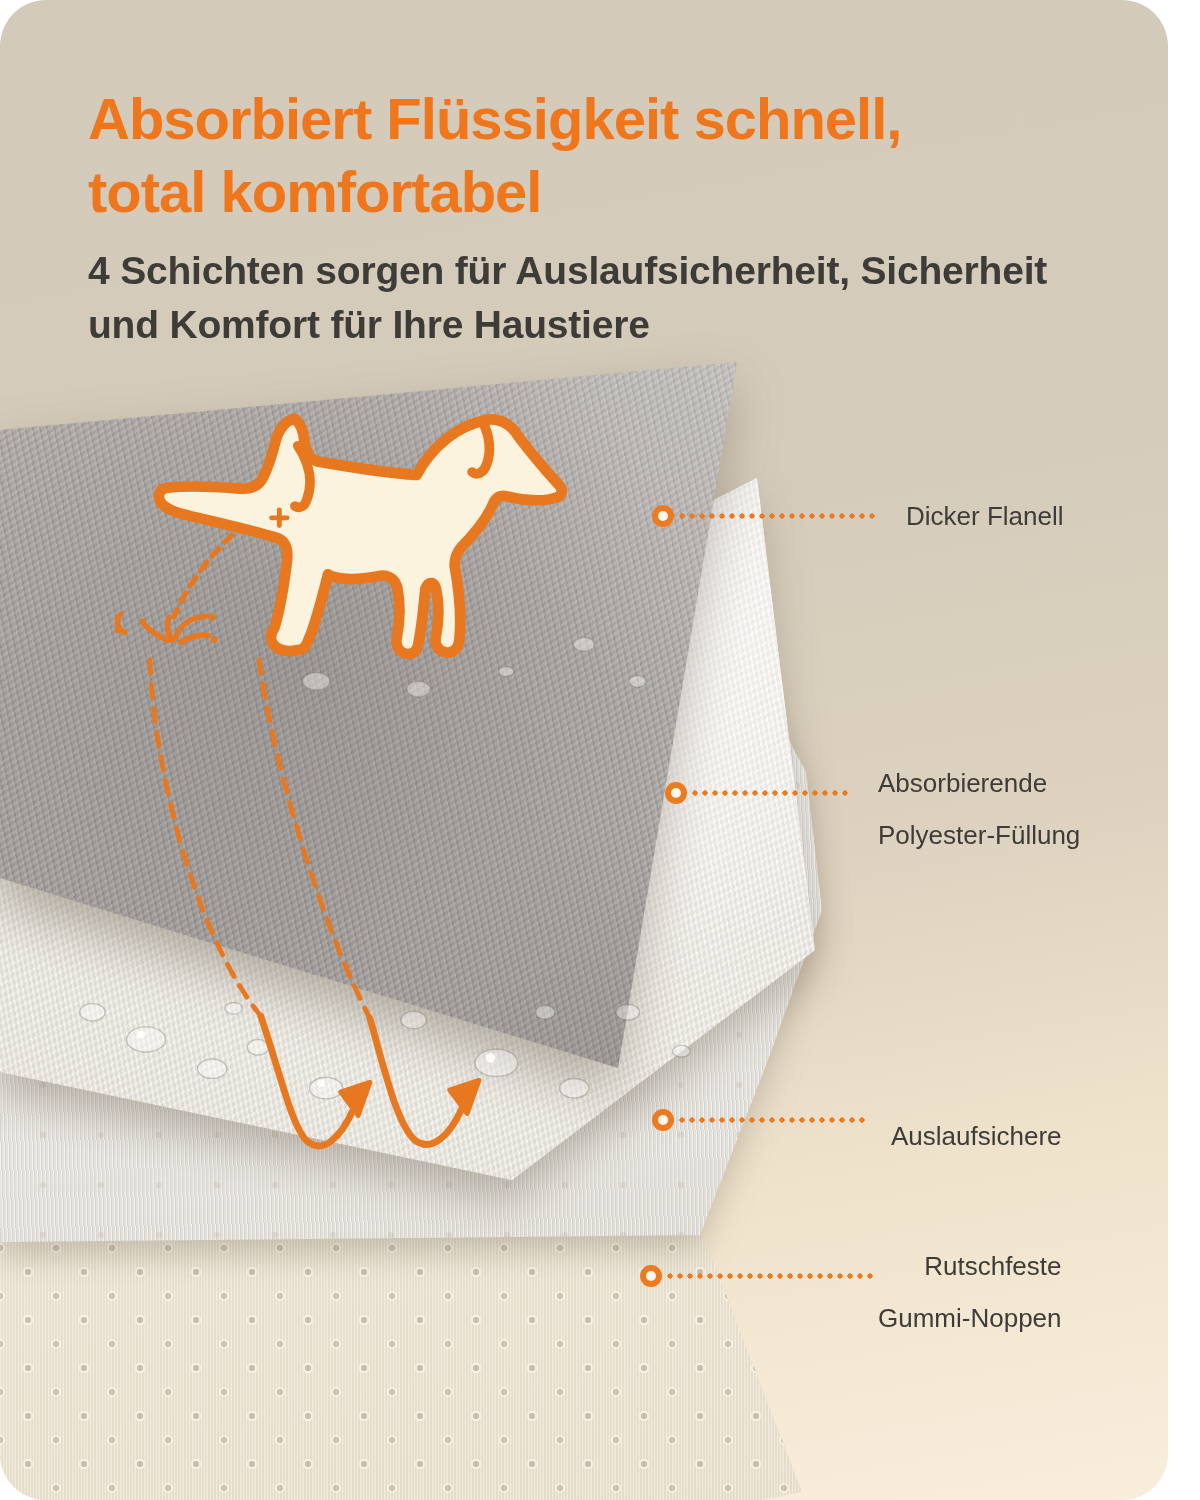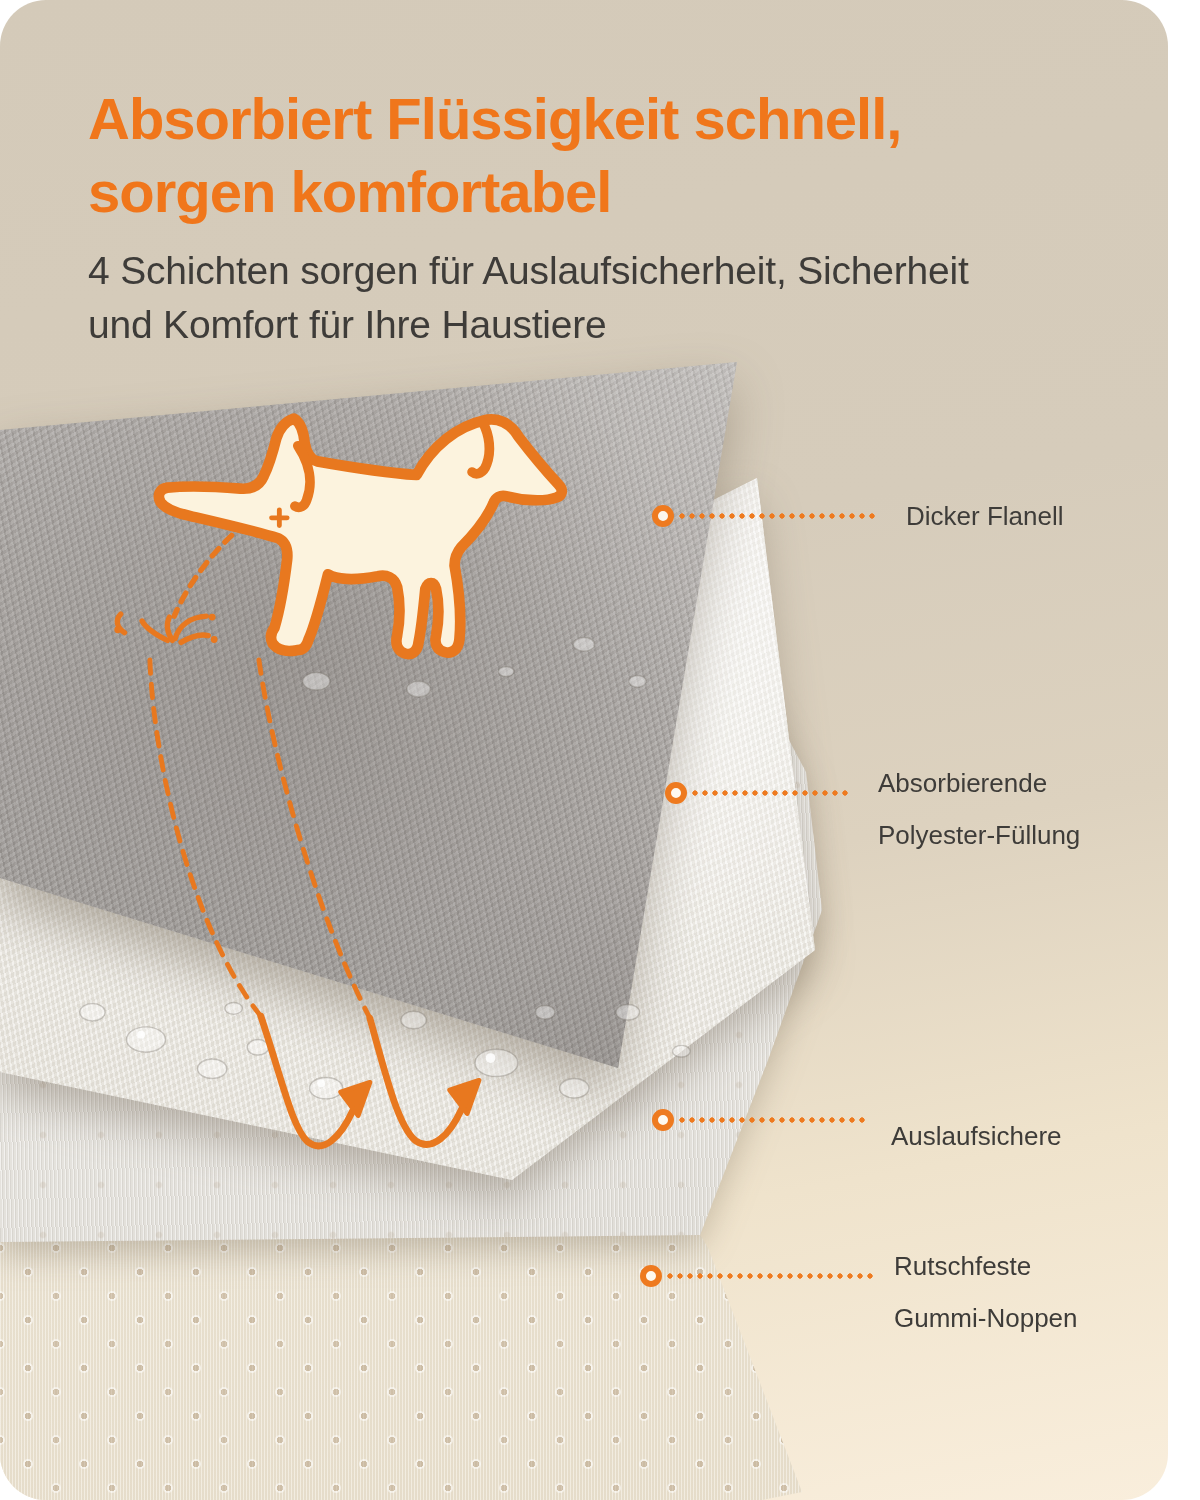--- a/index.html
+++ b/index.html
@@ -44,33 +44,33 @@
     background:
       radial-gradient(circle, rgba(168,142,110,.42) 0 3px, rgba(255,255,255,.55) 3px 4.5px, transparent 5.5px) 0 0 / 56px 48px repeat,
       radial-gradient(circle, rgba(168,142,110,.38) 0 3px, rgba(255,255,255,.5) 3px 4.5px, transparent 5.5px) 28px 24px / 56px 48px repeat,
       repeating-linear-gradient(90deg, rgba(255,255,255,.35) 0 1px, rgba(190,178,158,.12) 1px 3px),
       linear-gradient(172deg,#F6F0E4 0%,#F0E9DA 55%,#EAE1CE 100%);
   }
   
   .header{position:absolute;left:88px;top:82px;z-index:30;}
   .title-line{font-size:58px;line-height:73px;font-weight:700;letter-spacing:-1px;color:#F0761B;}
   .subtitle{margin-top:16px;}
-  .subtitle-line{font-size:39px;line-height:54px;font-weight:400;letter-spacing:-0.2px;color:#3E3C39;}
+  .subtitle-line{font-size:39px;line-height:54px;font-weight:700;letter-spacing:-0.2px;color:#3E3C39;}
   
   .callout{position:absolute;display:flex;align-items:center;height:22px;z-index:40;}
   .ring{width:22px;height:22px;box-sizing:border-box;border:6px solid #EE7A1F;border-radius:50%;
         background:rgba(255,250,240,.95);flex:0 0 auto;}
   .dots{height:6px;margin-left:3px;flex:0 0 auto;
         background-image:radial-gradient(circle, #EE7A1F 2.4px, transparent 2.9px);
         background-size:10px 6px;background-repeat:repeat-x;background-position:0 50%;}
   .callout-label{font-size:26px;line-height:52px;color:#3E3C39;white-space:nowrap;}
   .c1{left:652px;top:505px;} .c1 .dots{width:201px;} .c1 .callout-label{margin-left:28px;}
   .c2{left:665px;top:782px;} .c2 .dots{width:158px;} .c2 .callout-label{margin-left:30px;transform:translateY(16px);}
   .c3{left:624px;top:1109px;padding-left:28px;} .c3 .dots{width:192px;} .c3 .callout-label{margin-left:22px;transform:translateY(16px);}
-  .c4{left:640px;top:1265px;} .c4 .dots{width:209px;} .c4 .callout-label{margin-left:20px;transform:translateY(16px);}
+  .c4{left:640px;top:1265px;} .c4 .dots{width:209px;} .c4 .callout-label{margin-left:4px;transform:translateY(16px);text-align:right;}
   .overlay-svg{position:absolute;inset:0;z-index:20;pointer-events:none;}
 </style>
 </head>
 <body>
 
 <div class="card">
 
   <div class="abs">
     <div class="abs">
         <div class="abs layer-rubber"></div>
@@ -157,21 +157,21 @@
                C 287 441 293 433 302 430 Z" fill="#FCF3DE" stroke="#E8781F" stroke-width="11" stroke-linejoin="round" stroke-linecap="round"></path>
       <path d="M 496 434 C 503 447 505 464 500 477 C 497 486 490 489 485 485" fill="none" stroke="#E8781F" stroke-width="10" stroke-linecap="round"></path>
       <path d="M 306 458 C 318 476 322 496 315 514 C 313 520 308 523 303 520" fill="none" stroke="#E8781F" stroke-width="10" stroke-linecap="round"></path>
       <path d="M 279 532 L 295 532 M 287 524 L 287 540" stroke="#E8781F" stroke-width="5" stroke-linecap="round"></path>
     </g>
   </svg>
 
   <div class="header">
     <div class="title">
       <div class="title-line">Absorbiert Flüssigkeit schnell,</div>
-      <div class="title-line">sorgen komfortabel</div>
+      <div class="title-line">total komfortabel</div>
     </div>
     <div class="subtitle">
       <div class="subtitle-line">4 Schichten sorgen für Auslaufsicherheit, Sicherheit</div>
       <div class="subtitle-line">und Komfort für Ihre Haustiere</div>
     </div>
   </div>
 
   <div class="callout c1">
     <span class="ring"></span>
     <span class="dots"></span>

